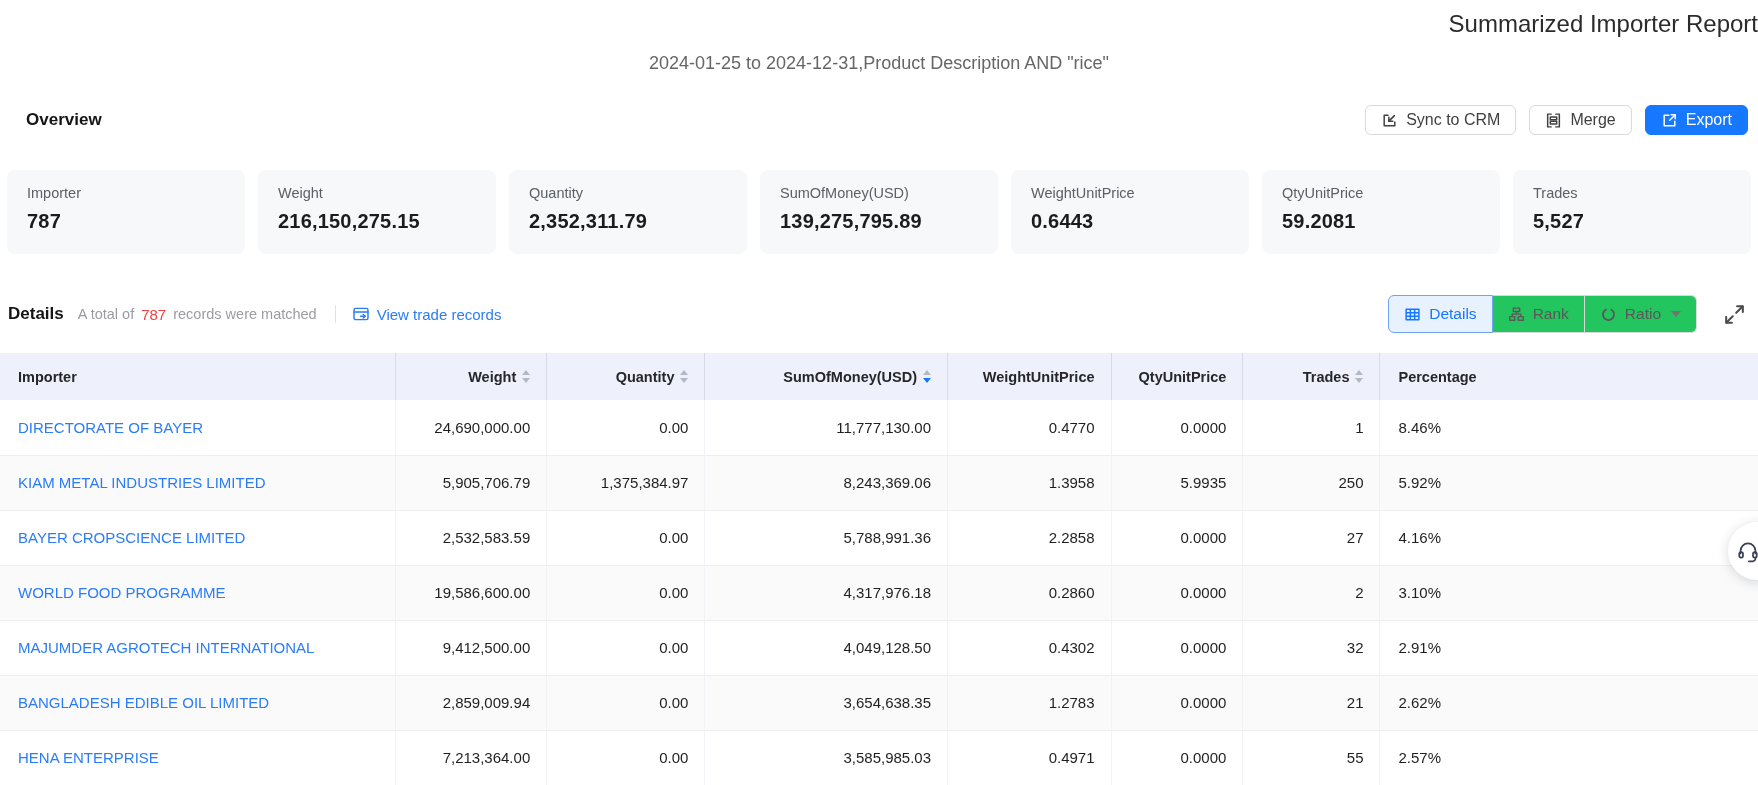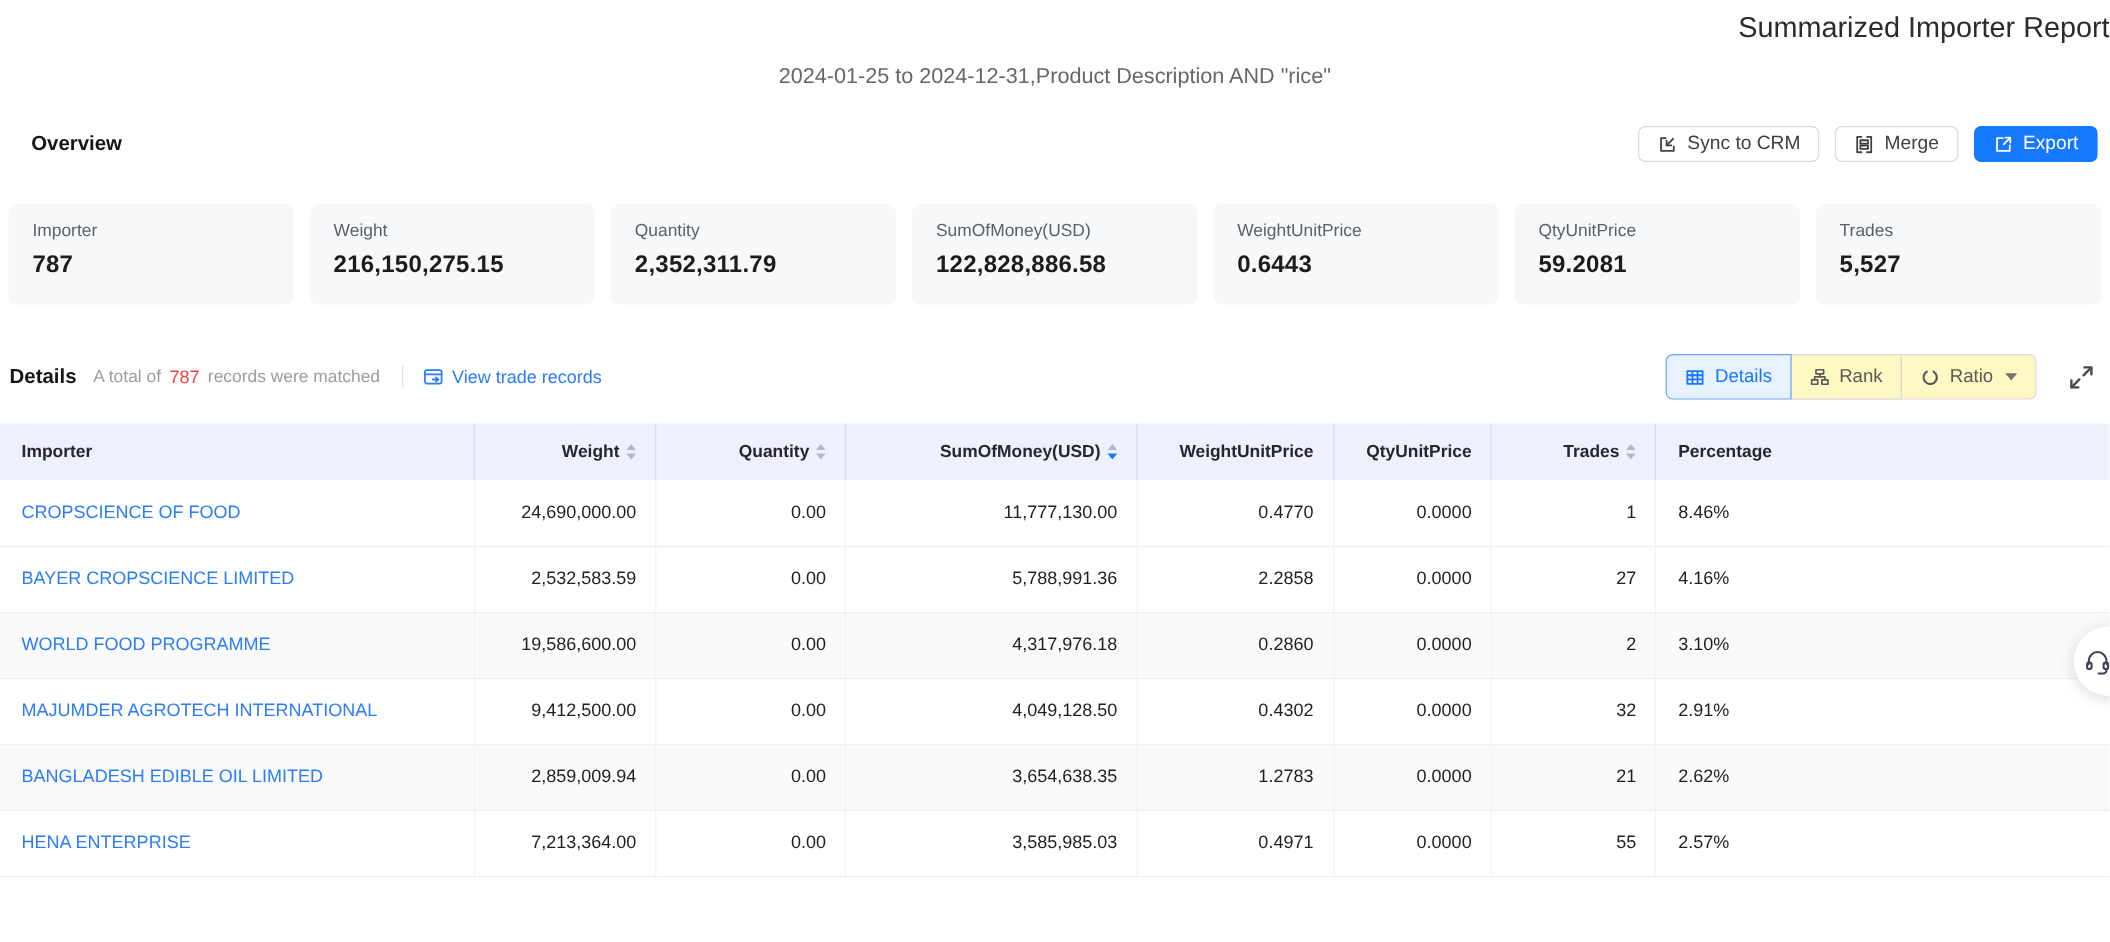--- a/index.html
+++ b/index.html
@@ -35,21 +35,21 @@
   .details-row { margin: 38px 10px 0 8px; display: flex; align-items: center; justify-content: space-between; height: 44px; }
   .details-left { display: flex; align-items: center; }
   .matched-text { margin-left: 14px; font-size: 14.5px; color: #9a9ca1; display: flex; align-items: center; gap: 7px; }
   .matched-count { color: var(--red); font-size: 15px; }
   .v-divider { width: 1px; height: 18px; background: #e1e1e1; margin: 0 16px 0 18px; }
   .view-link { display: flex; align-items: center; gap: 7px; color: var(--link); font-size: 15px; text-decoration: none; cursor: pointer; }
 
   .details-right { display: flex; align-items: center; }
   .seg { display: flex; }
   .seg-btn {
-    height: 38px; padding: 0 15px; background: #fef9c3; border: 1px solid #d9d9d9;
+    height: 38px; padding: 0 15px; background: #22c55e; border: 1px solid #d9d9d9;
     color: #595959; font-size: 15.5px; display: inline-flex; align-items: center; gap: 8px;
     cursor: pointer; font-family: inherit;
   }
   .seg-btn + .seg-btn { margin-left: -1px; }
   .seg-btn:first-child { border-radius: 6px 0 0 6px; }
   .seg-btn:last-child { border-radius: 0 6px 6px 0; }
   .seg-btn.active { background: #e8f1fe; border-color: #6ea4f5; color: var(--accent); position: relative; z-index: 1; }
   .dd-caret { width: 0; height: 0; border-left: 5px solid transparent; border-right: 5px solid transparent; border-top: 6px solid #737373; margin-left: 2px; }
   .fullscreen-btn { margin-left: 24px; background: none; border: none; cursor: pointer; color: #4a4a4a; padding: 2px; }
 
@@ -139,21 +139,21 @@
     <div class="stat-value">216,150,275.15</div>
   </div>
 
   <div class="stat-card">
     <div class="stat-label">Quantity</div>
     <div class="stat-value">2,352,311.79</div>
   </div>
 
   <div class="stat-card">
     <div class="stat-label">SumOfMoney(USD)</div>
-    <div class="stat-value">122,828,886.58</div>
+    <div class="stat-value">139,275,795.89</div>
   </div>
 
   <div class="stat-card">
     <div class="stat-label">WeightUnitPrice</div>
     <div class="stat-value">0.6443</div>
   </div>
 
   <div class="stat-card">
     <div class="stat-label">QtyUnitPrice</div>
     <div class="stat-value">59.2081</div>
@@ -309,36 +309,55 @@
   <th class="al-left">
     <span class="th-inner">
       <span class="th-label">Percentage</span>
     </span>
   </th>
 </tr>
     </thead>
   <tbody>
       <tr>
   <td class="al-left">
-    <a class="importer-link">CROPSCIENCE OF FOOD</a>
+    <a class="importer-link">DIRECTORATE OF BAYER</a>
   </td>
 
   <td class="al-right">24,690,000.00</td>
 
   <td class="al-right">0.00</td>
 
   <td class="al-right">11,777,130.00</td>
 
   <td class="al-right">0.4770</td>
 
   <td class="al-right">0.0000</td>
 
   <td class="al-right">1</td>
 
   <td class="al-left">8.46%</td>
+</tr>
+      <tr class="alt">
+  <td class="al-left">
+    <a class="importer-link">KIAM METAL INDUSTRIES LIMITED</a>
+  </td>
+
+  <td class="al-right">5,905,706.79</td>
+
+  <td class="al-right">1,375,384.97</td>
+
+  <td class="al-right">8,243,369.06</td>
+
+  <td class="al-right">1.3958</td>
+
+  <td class="al-right">5.9935</td>
+
+  <td class="al-right">250</td>
+
+  <td class="al-left">5.92%</td>
 </tr>
       <tr>
   <td class="al-left">
     <a class="importer-link">BAYER CROPSCIENCE LIMITED</a>
   </td>
 
   <td class="al-right">2,532,583.59</td>
 
   <td class="al-right">0.00</td>
 

